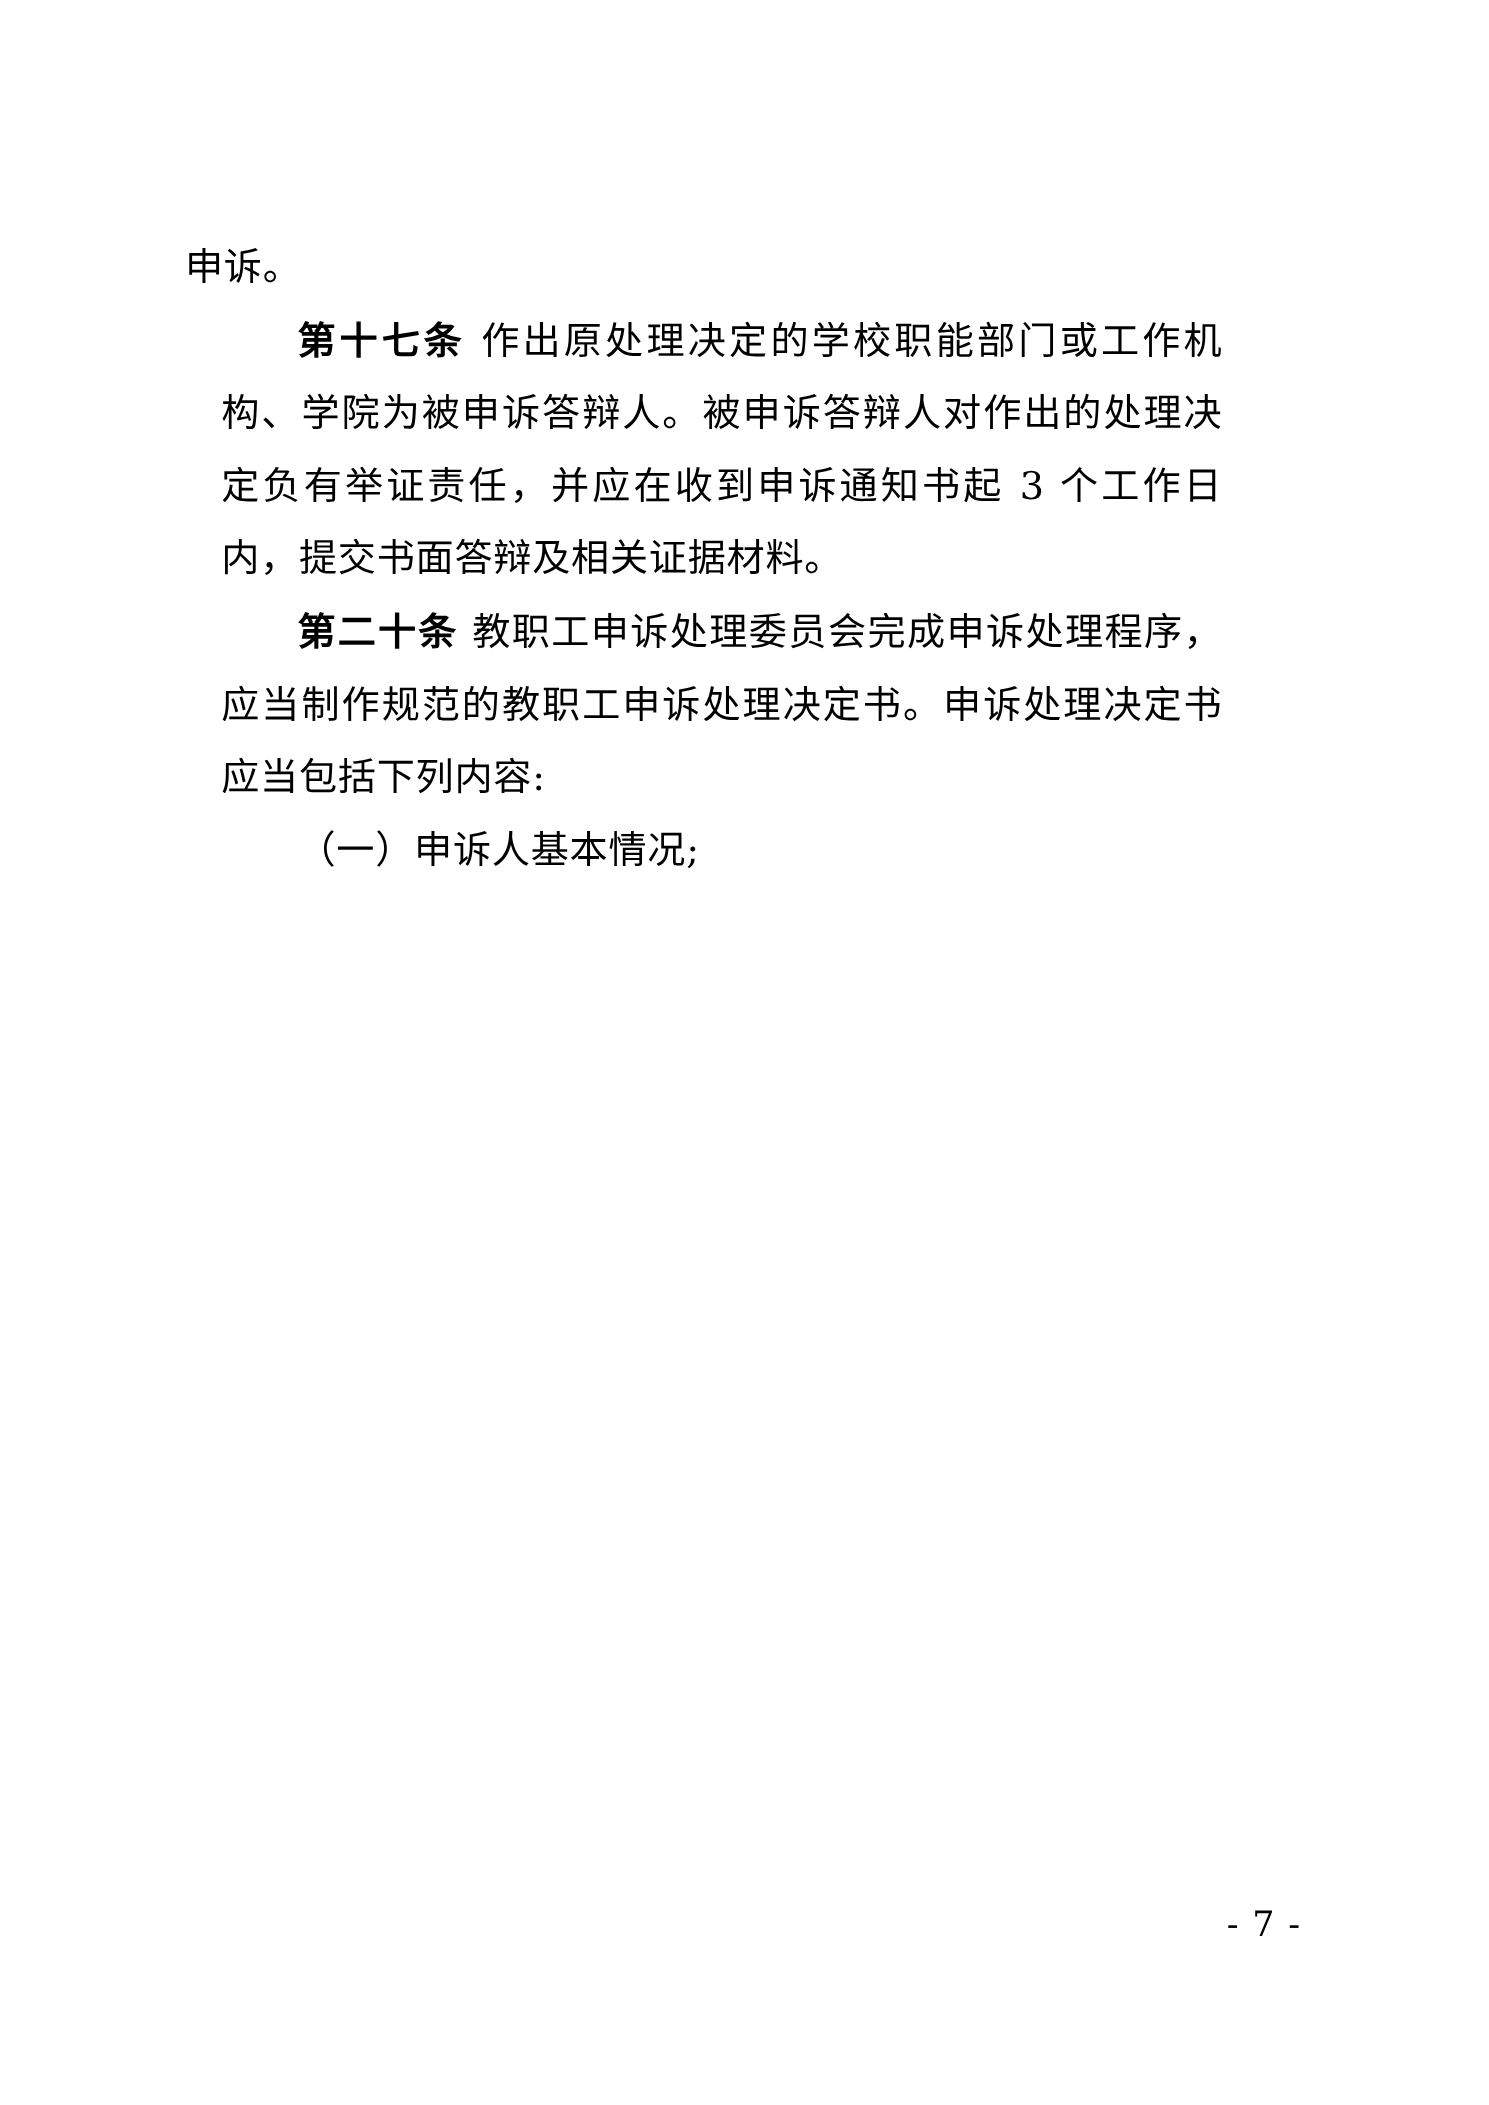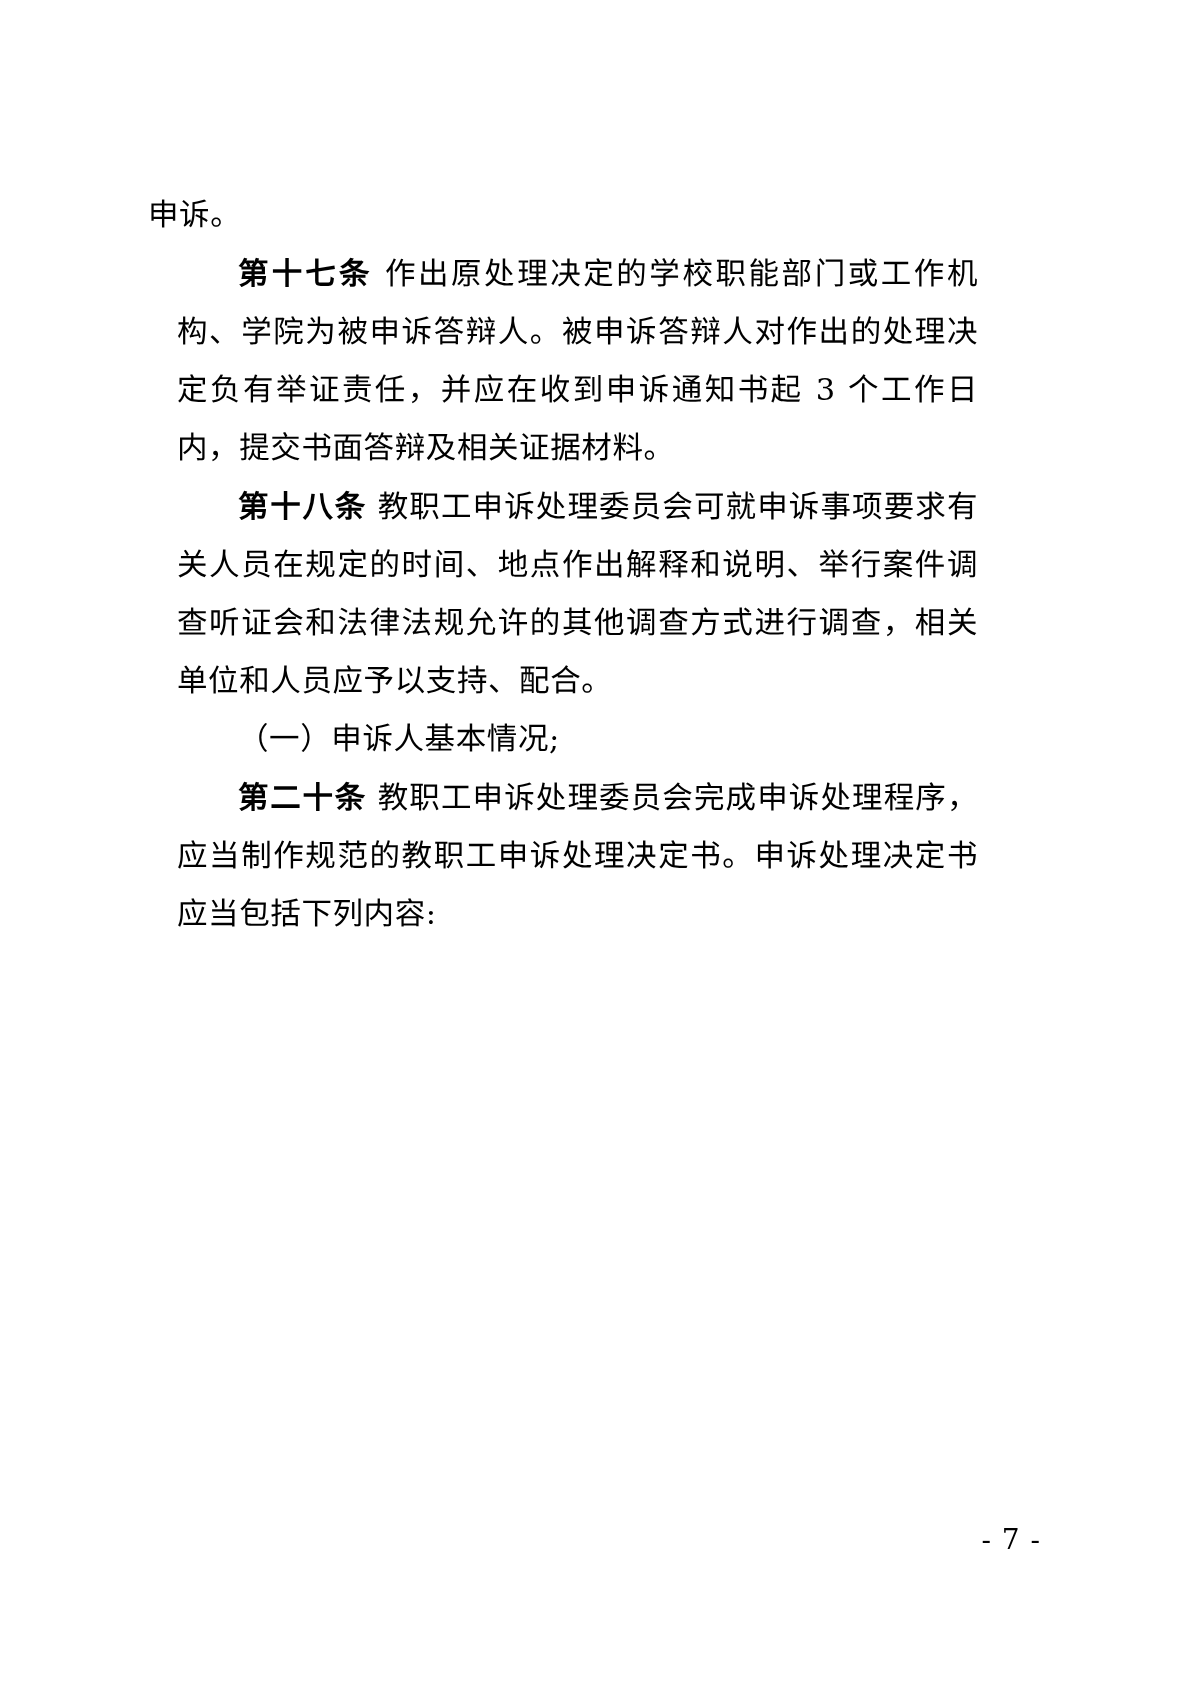--- a/index.html
+++ b/index.html
@@ -63,31 +63,27 @@
 
     <p class="para">
       <span>申诉。</span>
     </p>
 
     <p class="para indent">
       <span class="art-label">第十七条</span>
       <span>作出原处理决定的学校职能部门或工作机构、学院为被申诉答辩人。被申诉答辩人对作出的处理决定负有举证责任，并应在收到申诉通知书起 3 个工作日内，提交书面答辩及相关证据材料。</span>
     </p>
 
-    <p class="para indent">
-      <span class="art-label">第十八条</span>
-      <span>教职工申诉处理委员会可就申诉事项要求有关人员在规定的时间、地点作出解释和说明、举行案件调查听证会和法律法规允许的其他调查方式进行调查，相关单位和人员应予以支持、配合。</span>
-    </p>
 
-
-    <p class="para indent">
-      <span>（一）申诉人基本情况;</span>
-    </p>
 
     <p class="para indent">
       <span class="art-label">第二十条</span>
       <span>教职工申诉处理委员会完成申诉处理程序，应当制作规范的教职工申诉处理决定书。申诉处理决定书应当包括下列内容:</span>
+    </p>
+
+    <p class="para indent">
+      <span>（一）申诉人基本情况;</span>
     </p>
 
   </div>
 
   <div class="page-number">- 7 -</div>
 </div>
 
 </body></html>

